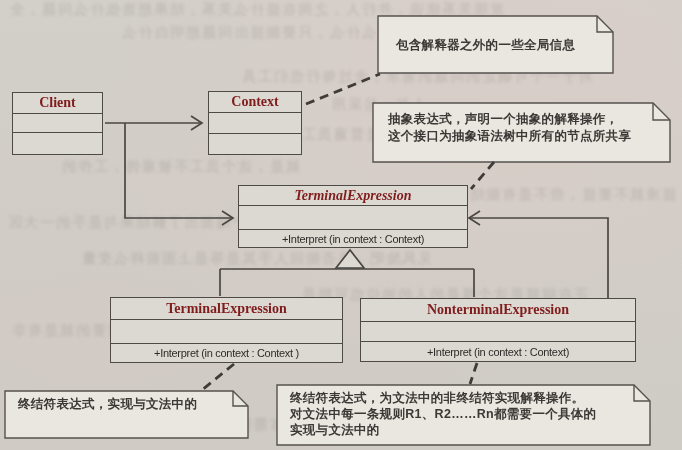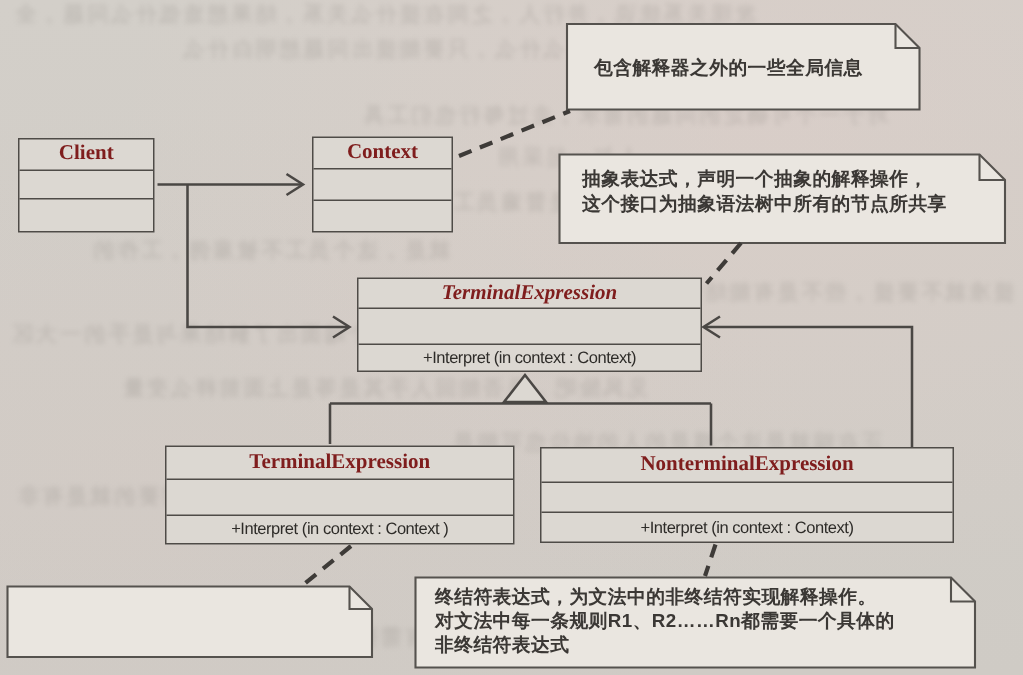--- a/index.html
+++ b/index.html
@@ -136,19 +136,20 @@
 <div class="notetext" style="left:396px;top:37px">
   <div>包含解释器之外的一些全局信息</div>
 </div>
 
 <div class="notetext" style="left:388px;top:111px">
   <div>抽象表达式，声明一个抽象的解释操作，</div>
   <div>这个接口为抽象语法树中所有的节点所共享</div>
 </div>
 
 <div class="notetext" style="left:18px;top:396px">
+  <div>终结符表达式，实现与文法中的</div>
 </div>
 
 <div class="notetext" style="left:290px;top:390px;line-height:16px">
   <div>终结符表达式，为文法中的非终结符实现解释操作。</div>
   <div>对文法中每一条规则R1、R2……Rn都需要一个具体的</div>
-  <div>非终结符表达式</div>
+  <div>实现与文法中的</div>
 </div>
 
 </body></html>

